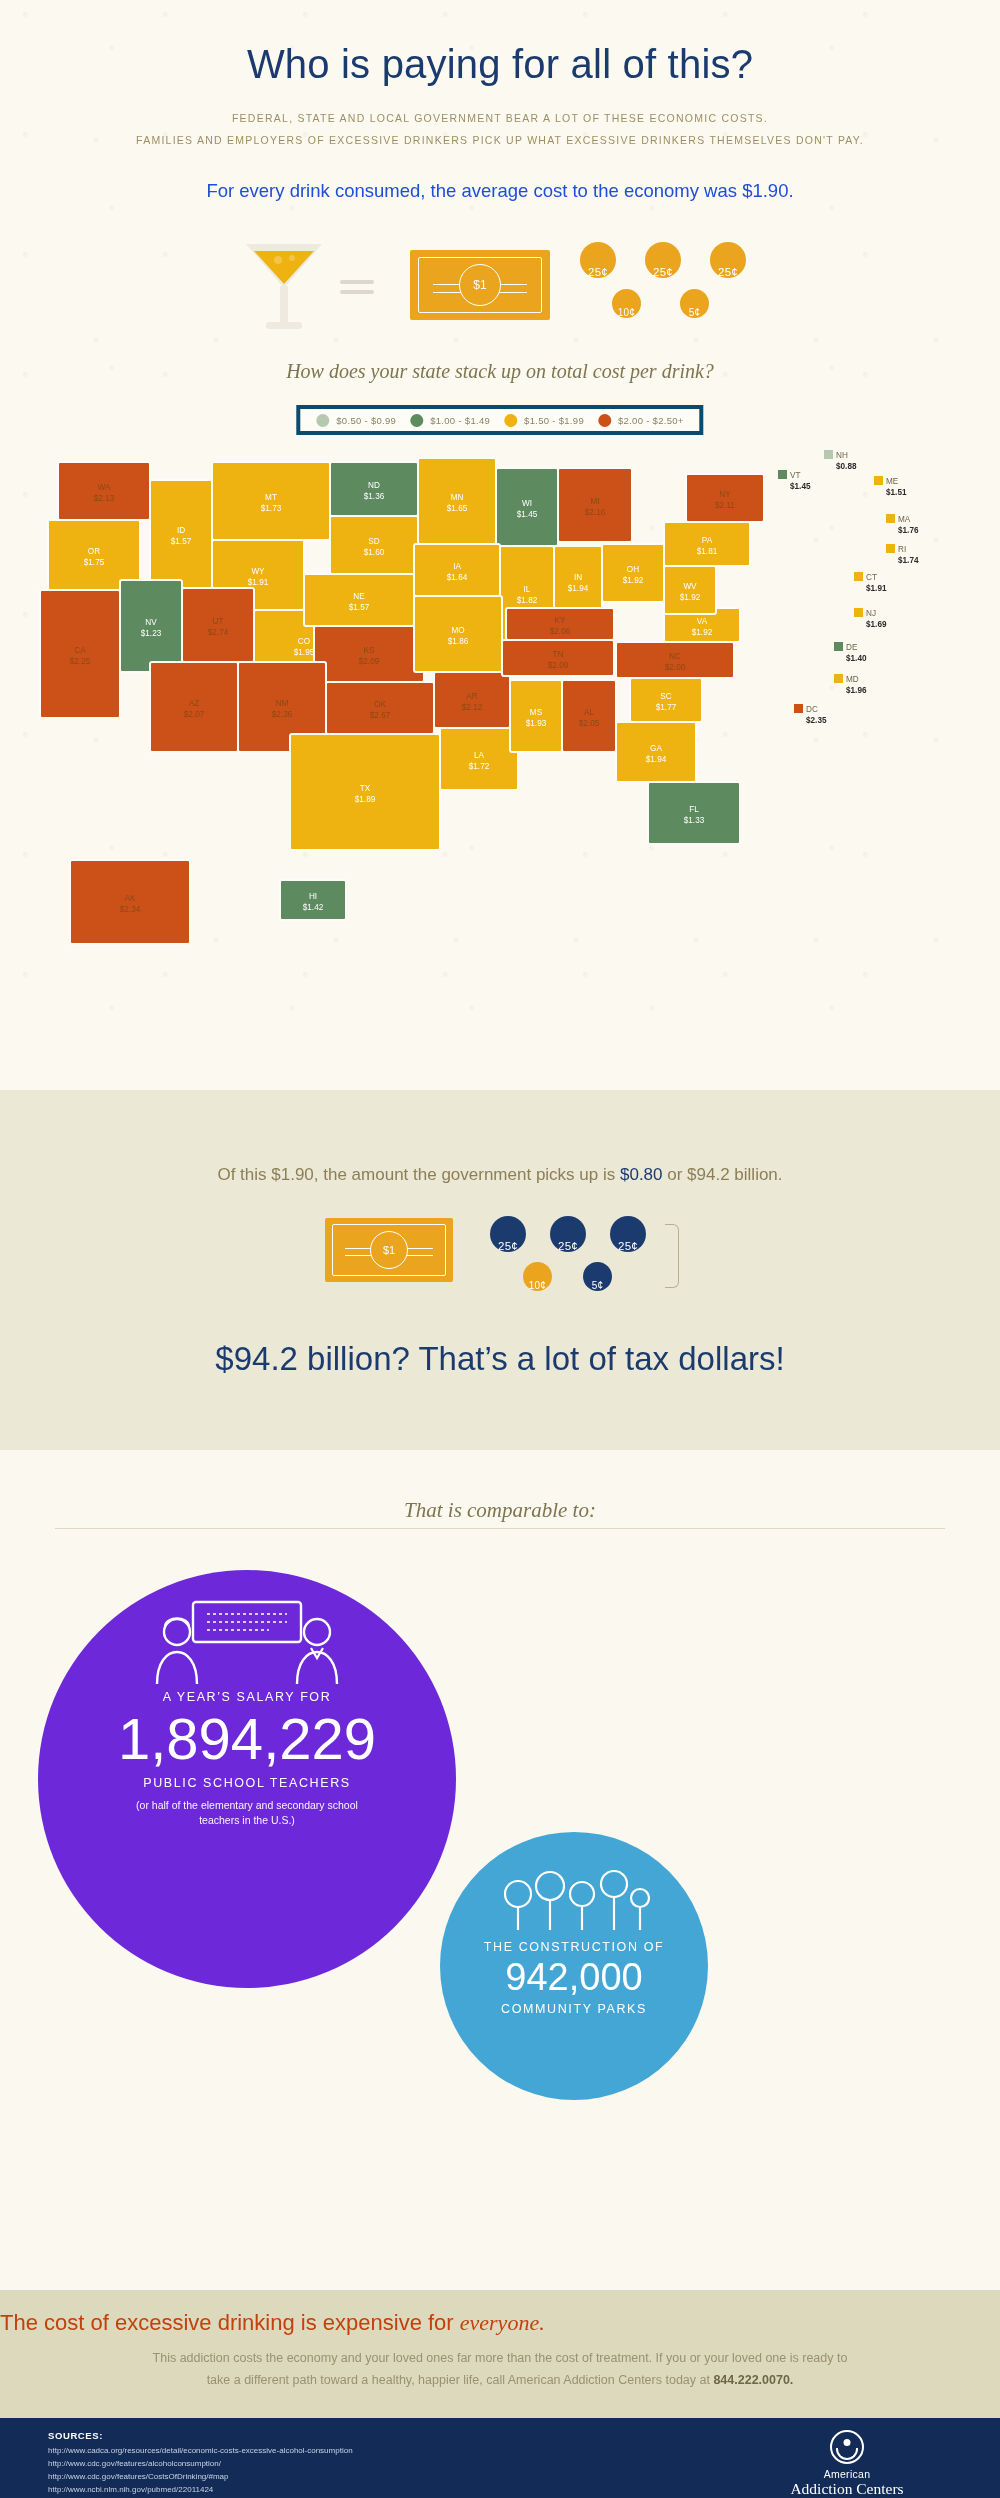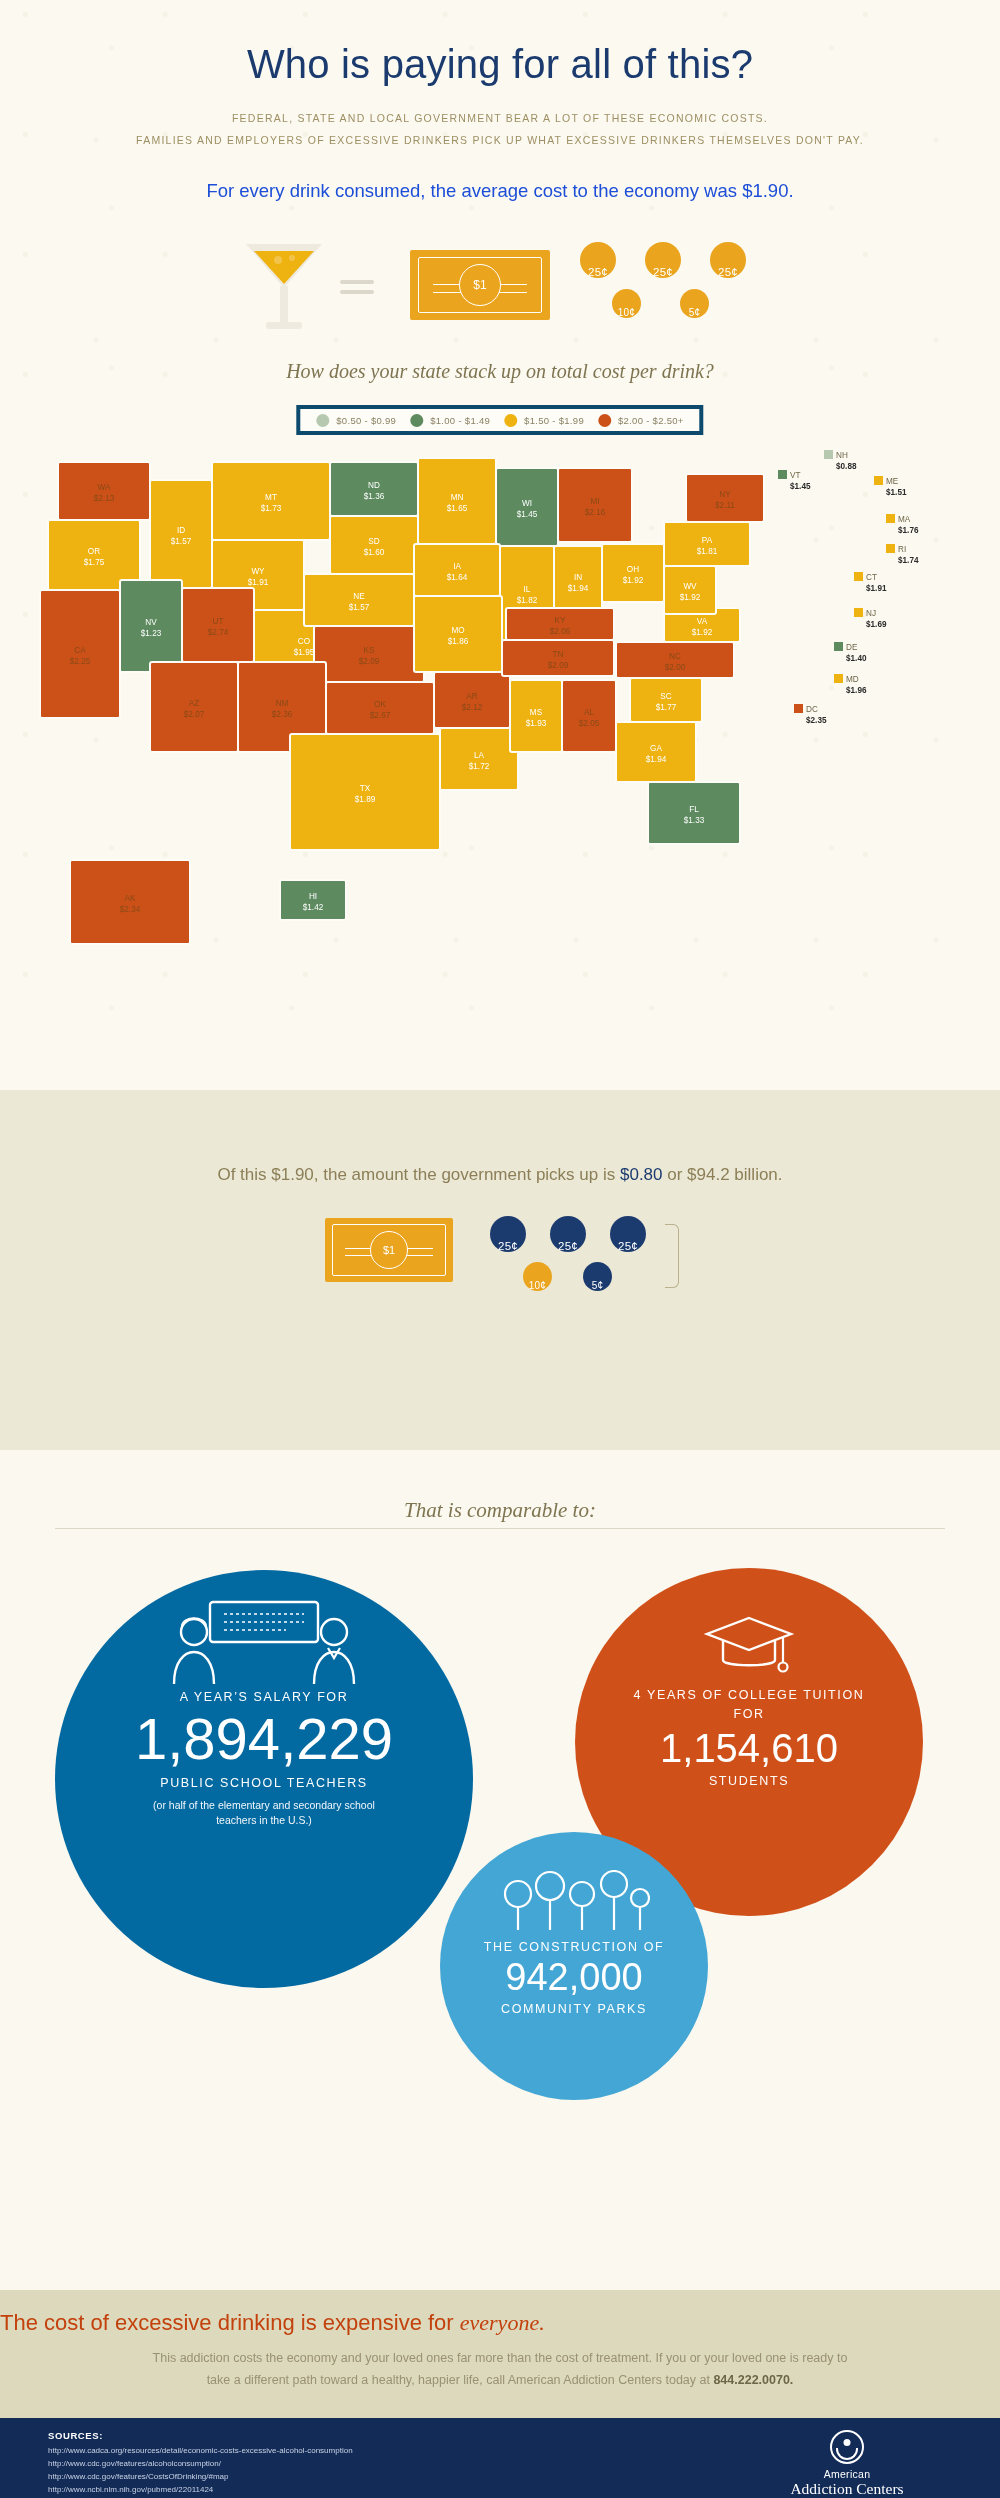--- a/index.html
+++ b/index.html
@@ -134,21 +134,21 @@
   .comp-head{
     position:absolute; left:0; top:48px; width:1000px; text-align:center;
     font-family:"Liberation Serif", serif; font-style:italic;
     font-size:21px; color:#7e7450;
   }
   .comp-head span{ background:#faf8ef; padding:0 18px; }
   .bub{
     position:absolute; border-radius:50%; color:#fff; text-align:center;
     display:flex; flex-direction:column; align-items:center; justify-content:flex-start;
   }
-  .bub.teachers{ left:55px; top:120px; width:418px; height:418px; background:#0369a1; z-index:1;align-items:center;}
+  .bub.teachers{ left:38px; top:120px; width:418px; height:418px; background:#6d28d9; z-index:1;align-items:center;}
   .bub.college { left:575px; top:118px; width:348px; height:348px; background:#d0501a; z-index:1;}
   .bub.parks   { left:440px; top:382px; width:268px; height:268px; background:#44a6d4; z-index:3;}
   .bub .cap{ font-size:12.5px; letter-spacing:1.6px; }
   .bub .num{ font-weight:400; line-height:1; }
   .bub.teachers .num{ font-size:58px; margin:6px 0 8px; }
   .bub.college .num{ font-size:40px; margin:4px 0 6px; }
   .bub.parks .num{ font-size:38px; margin:4px 0 6px; }
   .bub .sm{ font-size:10.5px; line-height:1.45; opacity:.95; }
   .icon-box{ margin-top:30px; }
 
@@ -446,20 +446,21 @@
           <span>25¢</span>
         </div>
       <div class="coin c-small" style="left:523px; top:52px; background:#eaa41e;">
           <span>10¢</span>
         </div>
       <div class="coin c-small" style="left:583px; top:52px; background:#1b3b6f;">
           <span>5¢</span>
         </div>
       <div class="brace"></div>
     </div>
+    <div class="big-stat">$94.2 billion? That’s a lot of tax dollars!</div>
   </section>
 
   <section class="sec-comp">
     <div class="comp-rule"></div>
     <div class="comp-head"><span>That is comparable to:</span></div>
 
     <div class="bub teachers">
       <div class="icon-box">
         <svg width="196" height="86" viewBox="0 0 196 86">
           <rect x="44" y="2" width="108" height="40" rx="3" fill="none" stroke="#fff" stroke-width="2.4"></rect>
@@ -473,33 +474,20 @@
           <path d="M148 84 C148 62 158 52 168 52 C178 52 188 62 188 84" fill="none" stroke="#fff" stroke-width="2.4"></path>
           <path d="M162 48 L168 58 L174 48" fill="none" stroke="#fff" stroke-width="2.2"></path>
         </svg>
       </div>
       <div class="cap">A YEAR’S SALARY FOR</div>
       <div class="num">1,894,229</div>
       <div class="cap">PUBLIC SCHOOL TEACHERS</div>
       <div class="sm" style="width:230px; margin-top:8px;">(or half of the elementary and secondary school teachers in the U.S.)</div>
     </div>
 
-    <div class="bub college">
-      <div class="icon-box" style="margin-top:46px;">
-        <svg width="92" height="64" viewBox="0 0 92 64">
-          <polygon points="46,4 88,20 46,36 4,20" fill="none" stroke="#fff" stroke-width="2.4"></polygon>
-          <path d="M20 27 L20 46 C20 53 72 53 72 46 L72 27" fill="none" stroke="#fff" stroke-width="2.4"></path>
-          <line x1="80" y1="24" x2="80" y2="48" stroke="#fff" stroke-width="2.2"></line>
-          <circle cx="80" cy="53" r="4.5" fill="none" stroke="#fff" stroke-width="2.2"></circle>
-        </svg>
-      </div>
-      <div class="cap" style="width:250px; line-height:1.5; margin-top:4px;">4 YEARS OF COLLEGE TUITION FOR</div>
-      <div class="num">1,154,610</div>
-      <div class="cap">STUDENTS</div>
-    </div>
 
     <div class="bub parks">
       <div class="icon-box" style="margin-top:38px;">
         <svg width="152" height="66" viewBox="0 0 152 66">
           <g fill="none" stroke="#fff" stroke-width="2.2">
             <circle cx="20" cy="24" r="13"></circle>
               <line x1="20" y1="37" x2="20" y2="60"></line>
             <circle cx="52" cy="16" r="14"></circle>
               <line x1="52" y1="30" x2="52" y2="60"></line>
             <circle cx="84" cy="24" r="12"></circle>

